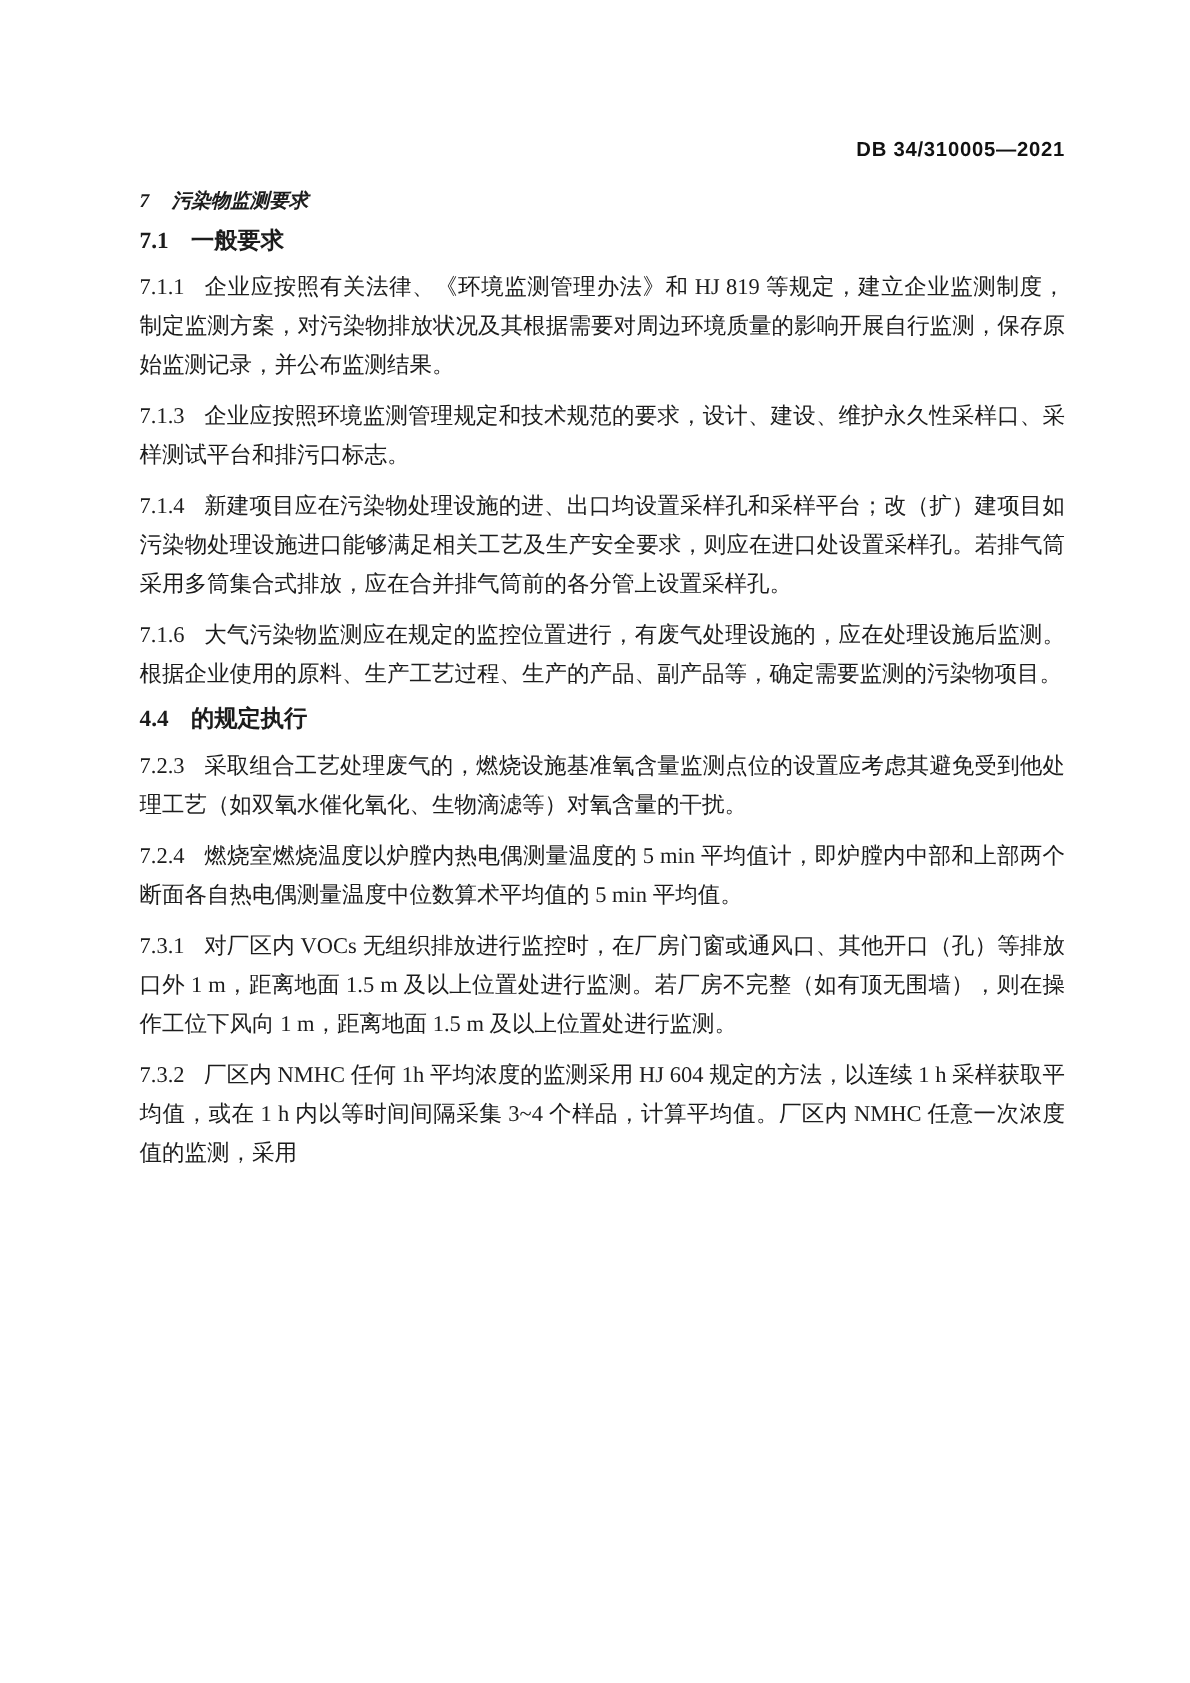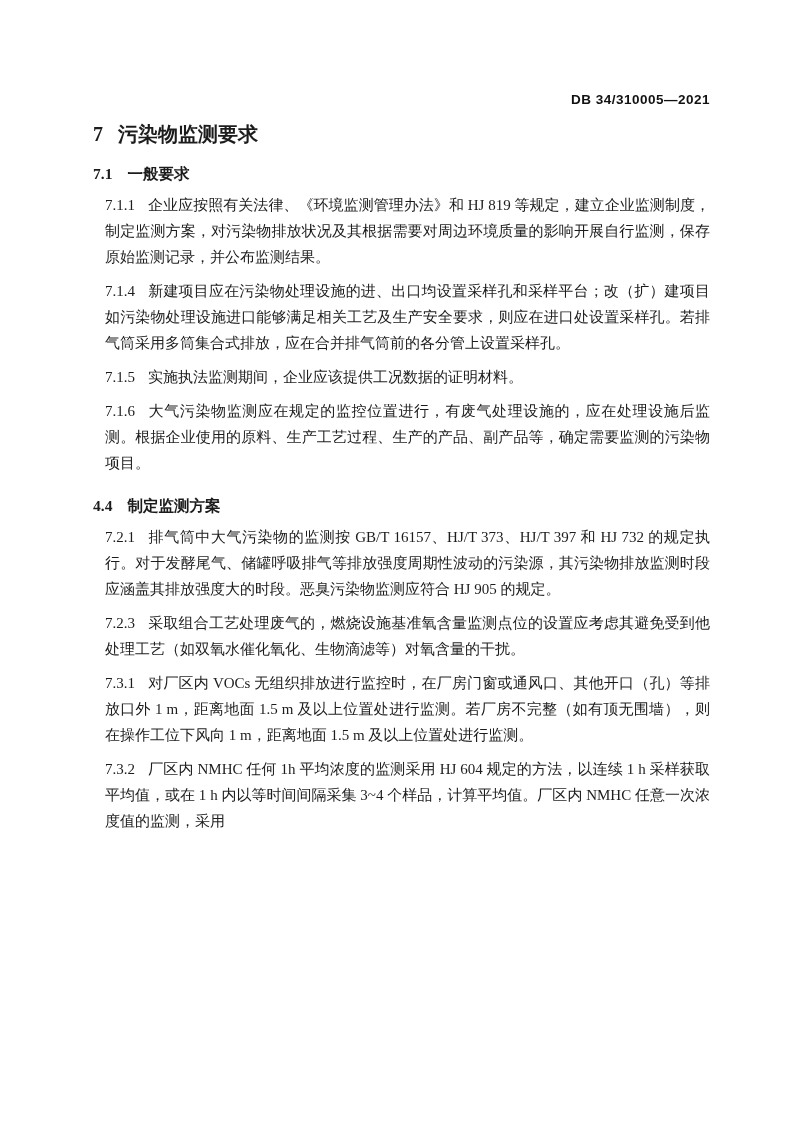--- a/index.html
+++ b/index.html
@@ -27,35 +27,36 @@
     text-align: right;
     font-family: "Liberation Sans", "DejaVu Sans", sans-serif;
     font-weight: 700;
     font-size: 13.5px;
     letter-spacing: 0.5px;
     color: #111111;
   }
   .chapter-heading {
     margin-top: 17px;
     font-weight: 700;
-    font-size: 20px;
+    font-size: 13px;
     line-height: 20px;
+    font-style: italic;
   }
   .section-heading {
-    margin-top: 20px;
+    margin-top: 7px;
     font-weight: 700;
     font-size: 15.5px;
     line-height: 20px;
   }
   .hnum {
     display: inline-block;
     margin-right: 15px;
   }
   p.clause {
-    margin: 8px 0 0 12px;
+    margin: 8px 0 0 0;
     font-size: 15px;
     line-height: 26px;
     text-align: justify;
   }
   .cnum {
     margin-right: 13px;
   }
 </style>
 </head>
 <body>
@@ -65,34 +66,34 @@
 
     <div class="doc-header">DB 34/310005—2021</div>
 
     <div class="chapter-heading"><span class="hnum">7</span><span>污染物监测要求</span></div>
 
     <div class="section-heading"><span class="hnum">7.1</span><span>一般要求</span></div>
 
     <p class="clause"><span class="cnum">7.1.1</span><span>企业应按照有关法律、《环境监测管理办法》和 HJ 819 等规定，建立企业监测制度，制定监测方案，对污染物排放状况及其根据需要对周边环境质量的影响开展自行监测，保存原始监测记录，并公布监测结果。</span></p>
 
 
+    <p class="clause"><span class="cnum">7.1.3</span><span>企业应按照环境监测管理规定和技术规范的要求，设计、建设、维护永久性采样口、采样测试平台和排污口标志。</span></p>
 
     <p class="clause"><span class="cnum">7.1.4</span><span>新建项目应在污染物处理设施的进、出口均设置采样孔和采样平台；改（扩）建项目如污染物处理设施进口能够满足相关工艺及生产安全要求，则应在进口处设置采样孔。若排气筒采用多筒集合式排放，应在合并排气筒前的各分管上设置采样孔。</span></p>
 
-    <p class="clause"><span class="cnum">7.1.5</span><span>实施执法监测期间，企业应该提供工况数据的证明材料。</span></p>
 
     <p class="clause"><span class="cnum">7.1.6</span><span>大气污染物监测应在规定的监控位置进行，有废气处理设施的，应在处理设施后监测。根据企业使用的原料、生产工艺过程、生产的产品、副产品等，确定需要监测的污染物项目。</span></p>
 
-    <div class="section-heading"><span class="hnum">4.4</span><span>制定监测方案</span></div>
+    <div class="section-heading"><span class="hnum">4.4</span><span>的规定执行</span></div>
 
-    <p class="clause"><span class="cnum">7.2.1</span><span>排气筒中大气污染物的监测按 GB/T 16157、HJ/T 373、HJ/T 397 和 HJ 732 的规定执行。对于发酵尾气、储罐呼吸排气等排放强度周期性波动的污染源，其污染物排放监测时段应涵盖其排放强度大的时段。恶臭污染物监测应符合 HJ 905 的规定。</span></p>
 
 
     <p class="clause"><span class="cnum">7.2.3</span><span>采取组合工艺处理废气的，燃烧设施基准氧含量监测点位的设置应考虑其避免受到他处理工艺（如双氧水催化氧化、生物滴滤等）对氧含量的干扰。</span></p>
 
+    <p class="clause"><span class="cnum">7.2.4</span><span>燃烧室燃烧温度以炉膛内热电偶测量温度的 5 min 平均值计，即炉膛内中部和上部两个断面各自热电偶测量温度中位数算术平均值的 5 min 平均值。</span></p>
 
 
     <p class="clause"><span class="cnum">7.3.1</span><span>对厂区内 VOCs 无组织排放进行监控时，在厂房门窗或通风口、其他开口（孔）等排放口外 1 m，距离地面 1.5 m 及以上位置处进行监测。若厂房不完整（如有顶无围墙），则在操作工位下风向 1 m，距离地面 1.5 m 及以上位置处进行监测。</span></p>
 
     <p class="clause"><span class="cnum">7.3.2</span><span>厂区内 NMHC 任何 1h 平均浓度的监测采用 HJ 604 规定的方法，以连续 1 h 采样获取平均值，或在 1 h 内以等时间间隔采集 3~4 个样品，计算平均值。厂区内 NMHC 任意一次浓度值的监测，采用</span></p>
 
   </div>
 </div>
 
 </body></html>

